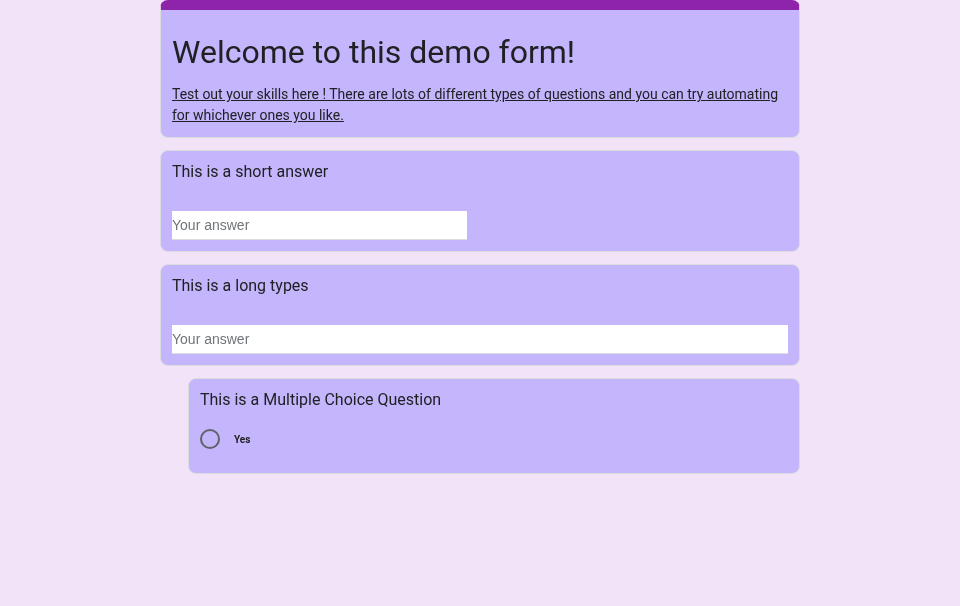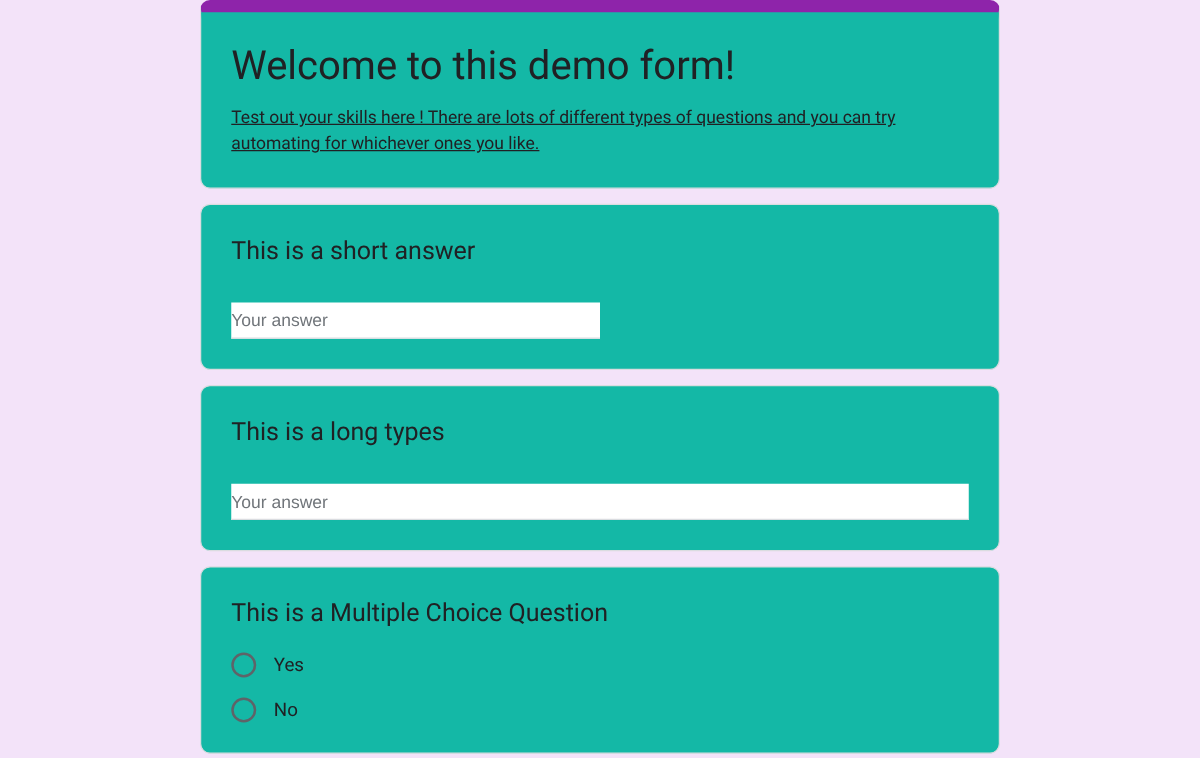--- a/index.html
+++ b/index.html
@@ -13,25 +13,25 @@
       width: 960px;
       height: 606px;
       overflow: hidden;
     }
     .form-container {
       width: 640px;
       margin: 0 auto;
       padding-top: 0;
     }
     .card {
-      background: #14b8a6;
+      background: #c4b5fd;
       border-radius: 8px;
       border: 1px solid #dadce0;
       margin-bottom: 12px;
-      padding: 24px;
+      padding: 11px;
     }
     .header-card {
       border-top: 10px solid #8e24aa;
       border-top-left-radius: 8px;
       border-top-right-radius: 8px;
       padding-top: 22px;
     }
     .form-title {
       font-size: 32px;
       font-weight: 400;
@@ -39,21 +39,21 @@
       line-height: 1.25;
       margin-bottom: 12px;
     }
     .form-description {
       font-size: 14px;
       color: #202124;
       line-height: 1.5;
       text-decoration: underline;
     }
     .question-title {
-      font-size: 20px;
+      font-size: 16px;
       font-weight: 400;
       color: #202124;
       margin-bottom: 16px;
     }
     .short-input {
       width: 295px;
       border: none;
       border-bottom: 1px solid #dadce0;
       font-size: 14px;
       padding: 6px 0;
@@ -83,25 +83,27 @@
     }
     .radio-circle {
       width: 20px;
       height: 20px;
       border: 2px solid #5f6368;
       border-radius: 50%;
       margin-right: 14px;
       flex-shrink: 0;
     }
     .radio-label {
-      font-size: 15px;
+      font-size: 10px;
       color: #202124;
+      font-weight: bold;
     }
     .mc-card {
       padding-bottom: 8px;
+      margin-left: 28px;
     }
     .mc-title {
       margin-bottom: 20px;
     }
   </style>
 </head>
 <body>
 
 <div class="form-container">
 
@@ -119,19 +121,15 @@
     <div class="question-title">This is a long types</div>
     <input type="text" class="long-input" placeholder="Your answer" style="">
   </div>
 
   <div class="card mc-card">
     <div class="question-title mc-title">This is a Multiple Choice Question</div>
     <div class="radio-option">
       <div class="radio-circle"></div>
       <div class="radio-label">Yes</div>
     </div>
-    <div class="radio-option">
-      <div class="radio-circle"></div>
-      <div class="radio-label">No</div>
-    </div>
   </div>
 
 </div>
 
 </body></html>

